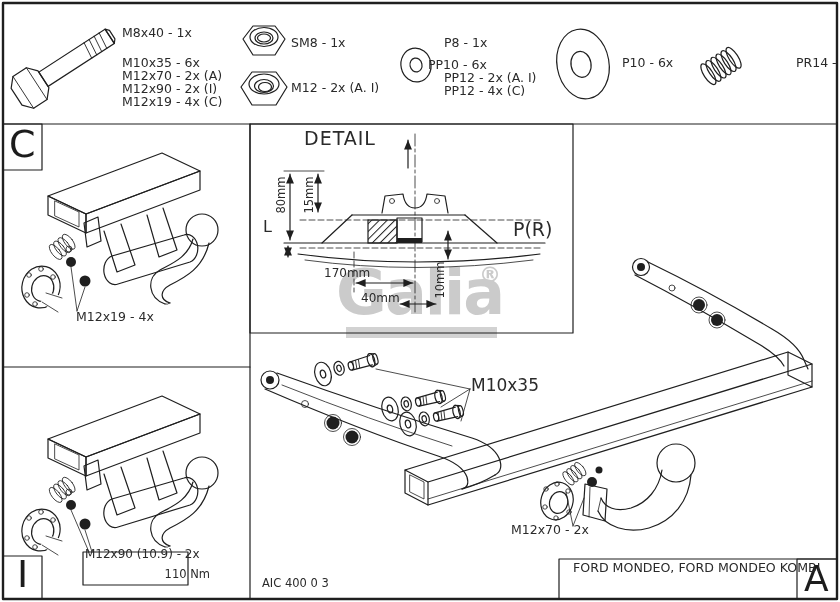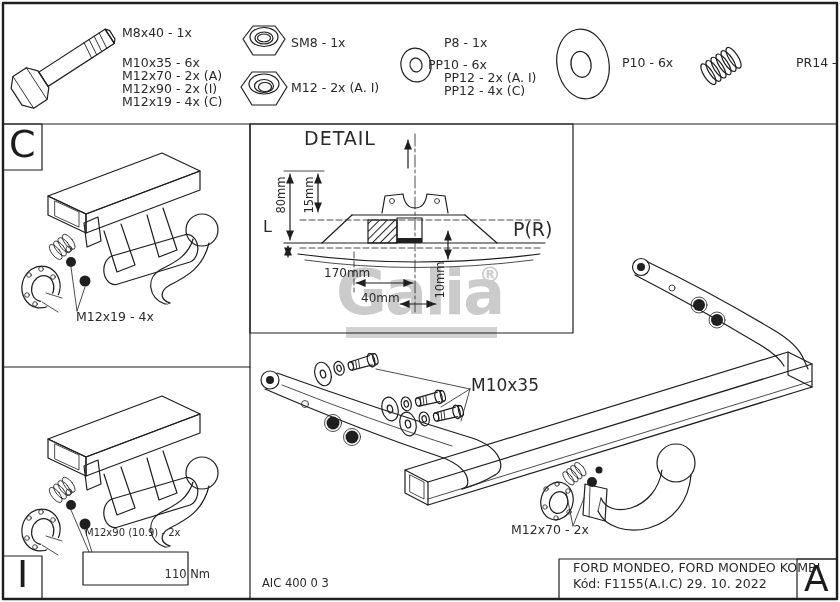--- a/index.html
+++ b/index.html
@@ -267,32 +267,31 @@
   <div class="lbl" style="left:444px;top:71px;">PP12 - 2x (A. I)</div>
   <div class="lbl" style="left:444px;top:84px;">PP12 - 4x (C)</div>
   <div class="lbl" style="left:622px;top:56px;">P10 - 6x</div>
   <div class="lbl" style="left:748px;top:56px;margin-left:48px;">PR14 - 1x</div>
 
   <div class="lbl letter" style="left:9px;top:125px;">C</div>
   <div class="lbl letter" style="left:17px;top:555px;">I</div>
   <div class="lbl letter" style="left:804px;top:560px;font-size:36px;">A</div>
 
   <div class="lbl" style="left:76px;top:310px;">M12x19 - 4x</div>
-  <div class="lbl ctr" style="left:85px;top:528px;width:78px;font-size:10px;">M12x90 (10.9) - 2x</div>
+  <div class="lbl ctr" style="left:85px;top:548px;width:78px;font-size:12px;">M12x90 (10.9) - 2x</div>
   <div class="lbl ctr" style="left:91px;top:568px;width:119px;font-size:11.5px;text-align:right;">110 Nm</div>
 
   <div class="lbl" style="left:304px;top:129px;font-size:19px;letter-spacing:1px;">DETAIL</div>
   <div class="lbl rot" style="left:252px;top:189px;width:58px;">80mm</div>
   <div class="lbl rot" style="left:280px;top:189px;width:58px;">15mm</div>
   <div class="lbl rot" style="left:411px;top:274px;width:58px;">10mm</div>
   <div class="lbl" style="left:263px;top:219px;font-size:16px;">L</div>
   <div class="lbl" style="left:513px;top:220px;font-size:19px;text-align:right;">P(R)</div>
   <div class="lbl" style="left:324px;top:267px;font-size:12px;">170mm</div>
   <div class="lbl" style="left:361px;top:292px;font-size:12px;">40mm</div>
 
   <div class="lbl" style="left:471px;top:377px;font-size:17px;">M10x35</div>
   <div class="lbl" style="left:511px;top:523px;">M12x70 - 2x</div>
 
   <div class="lbl" style="left:262px;top:577px;font-size:11.5px;">AIC 400 0 3</div>
   <div class="lbl" style="left:573px;top:561px;font-size:12.6px;">FORD MONDEO, FORD MONDEO KOMBI</div>
-  <div class="lbl" style="left:573px;top:577px;font-size:12.6px;">Kód: F1155(A.I.C)  29. 10. 2022</div>
 
 </div>
 
 </body></html>

